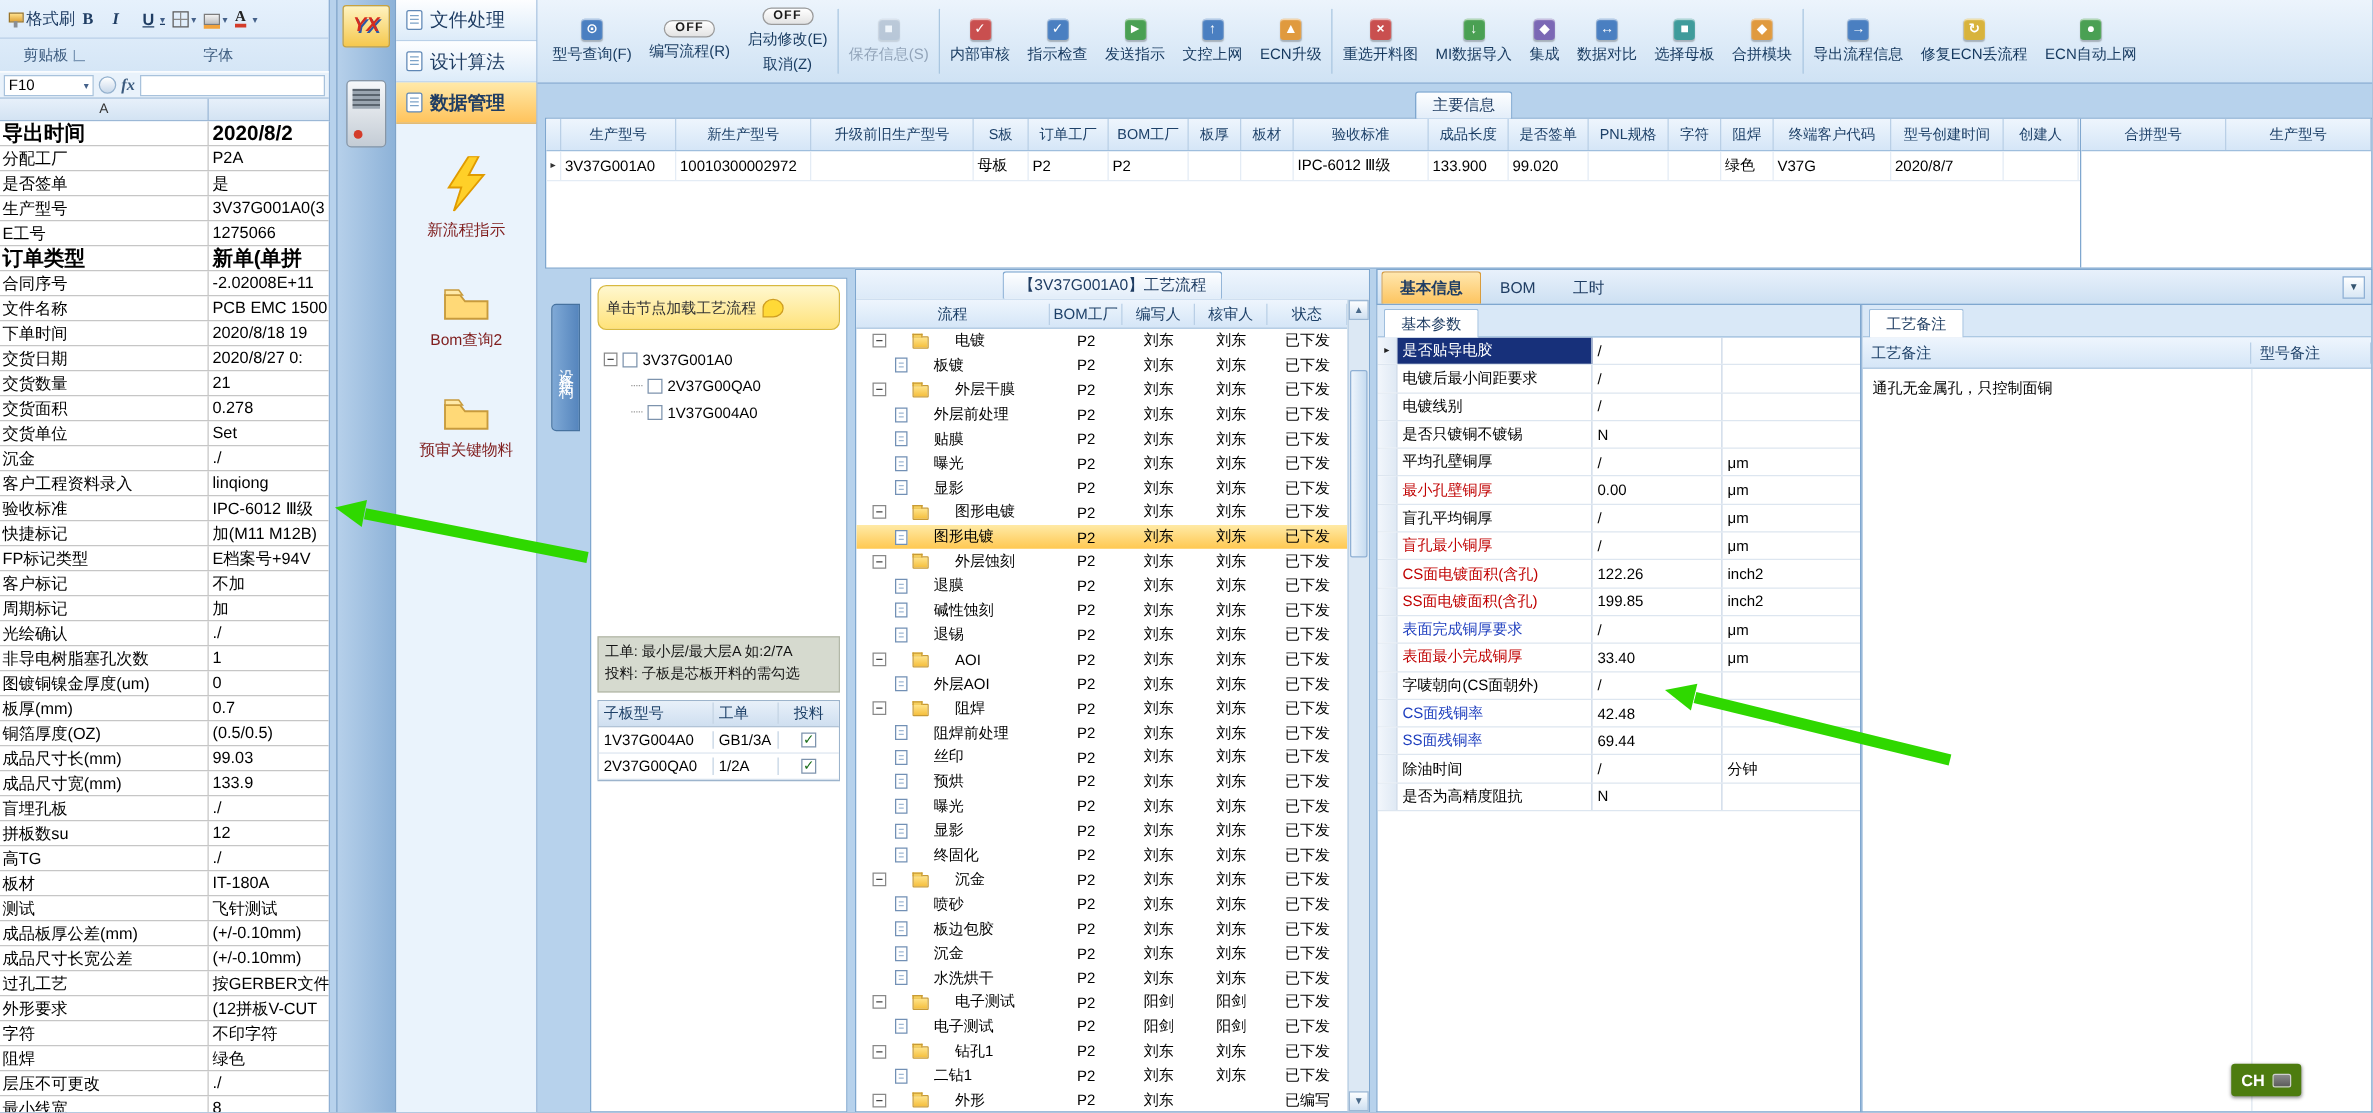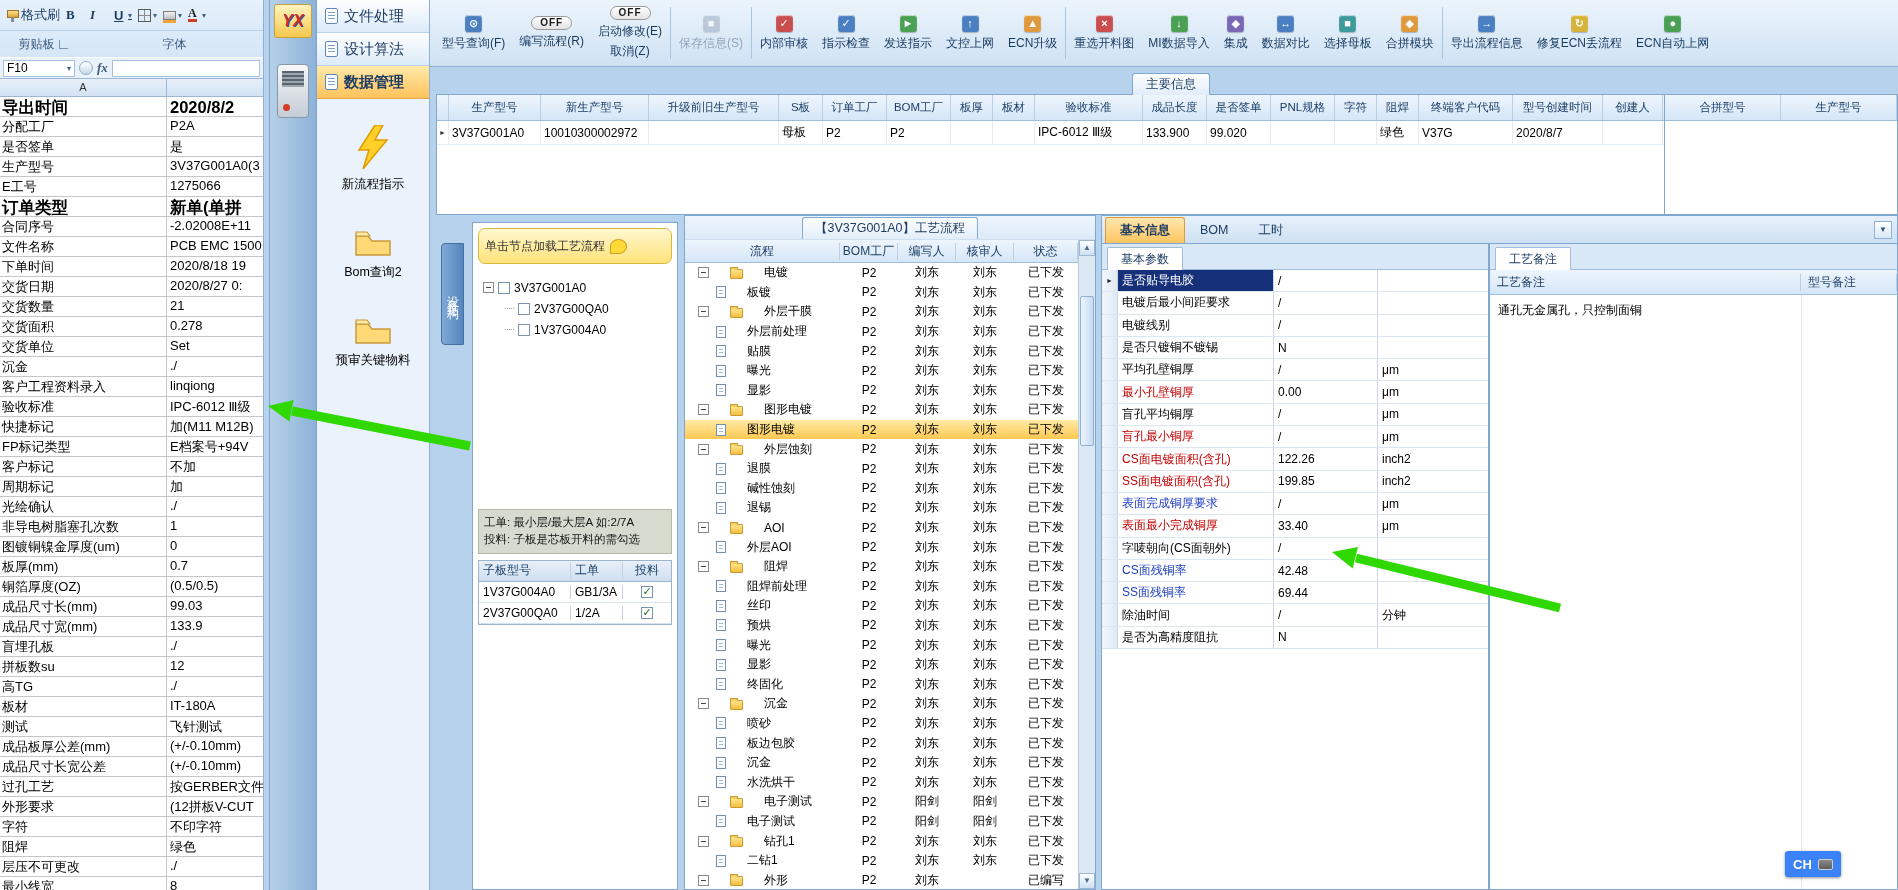--- a/index.html
+++ b/index.html
@@ -47,21 +47,21 @@
   .device::before { content:""; position:absolute; left:4px; right:4px; top:6px; height:16px; background:repeating-linear-gradient(#5a646e 0 2px,#9aa5b0 2px 4px); }
   .device::after { content:""; position:absolute; left:5px; bottom:6px; width:7px; height:7px; border-radius:50%; background:#d43c2a; }
 
   
   .menu { position:absolute; left:317px; top:0; width:113px; height:890px; background:#eaf3fc; border-right:1px solid #8fb0d4; }
   .menu-item { height:33px; display:flex; align-items:center; gap:6px; padding:0 8px; background:linear-gradient(#fdfeff,#dcebf9); border-bottom:1px solid #b9d0e8; font-size:15px; color:#1f3d63; cursor:pointer; white-space:nowrap; }
   .menu-item.active { background:linear-gradient(#ffe9a8,#ffc35c); border-bottom-color:#e0a94a; font-weight:bold; }
   .doc-ico { width:13px; height:16px; background:#fff; border:1px solid #5f87b5; border-radius:2px; flex:none; position:relative; }
   .doc-ico::before { content:""; position:absolute; left:2px; right:2px; top:3px; height:1px; background:#7da3c8; box-shadow:0 3px 0 #7da3c8, 0 6px 0 #7da3c8; }
   .tools { padding-top:26px; display:flex; flex-direction:column; align-items:center; gap:36px; }
-  .tool { display:flex; flex-direction:column; align-items:center; gap:7px; font-size:12.5px; color:#000000; cursor:pointer; text-align:center; }
+  .tool { display:flex; flex-direction:column; align-items:center; gap:7px; font-size:12.5px; color:#7f1d1d; cursor:pointer; text-align:center; }
   .tool svg { display:none; }
   .tool svg.show { display:block; }
 
   
   .toolbar { position:absolute; left:430px; top:0; width:1468px; height:67px; background:linear-gradient(#ecf4fc,#cfe2f4); border-bottom:1px solid #8fb0d4; display:flex; align-items:center; padding:0 6px; gap:2px; overflow:hidden; }
   .tb-item { display:flex; flex-direction:column; align-items:center; justify-content:center; gap:3px; padding:4px 5px; border-radius:3px; border:1px solid transparent; background:transparent; font-size:12px; color:#16395f; cursor:pointer; white-space:nowrap; }
   .tb-item > span:empty { display:none; }
   .tb-item.sep { width:1px; min-width:1px; height:52px; padding:0; background:#a9c6e0; border:none; pointer-events:none; }
   .tb-ico { width:17px; height:17px; border-radius:3px; color:#fff; font-size:11px; line-height:17px; text-align:center; font-weight:bold; box-shadow:inset 0 1px 1px rgba(255,255,255,.7), 0 1px 1px rgba(0,0,0,.25); }
   .off-pill { background:linear-gradient(#ffffff,#e3e3e3); border:1px solid #9a9a9a; color:#1a1a1a; font-weight:bold; font-size:10px; letter-spacing:1px; padding:0 8px; height:14px; line-height:12px; border-radius:8px; }
@@ -165,21 +165,21 @@
   .rh { height:25px; flex:none; display:flex; background:linear-gradient(#eef5fd,#d5e6f7); border-bottom:1px solid #9fbedd; font-size:12px; color:#1d4068; align-items:center; }
   .rh > div { border-right:1px solid #b9cfe6; padding:0 7px; overflow:hidden; white-space:nowrap; cursor:pointer; }
   .rcol1 { width:311px; flex:none; }
   .rcol2 { flex:1; }
   .rbody { flex:1; position:relative; }
   .rdivider { position:absolute; left:311px; top:0; bottom:0; width:1px; background:#dde6f0; }
   .rtext { position:absolute; left:8px; top:7px; font-size:12px; color:#000; white-space:nowrap; }
 
   
   #arrows { position:absolute; left:0; top:0; z-index:60; pointer-events:none; }
-  .ime { position:absolute; left:1785px; top:851px; height:26px; background:#3b82f6; border-radius:3px; color:#fff; display:flex; align-items:center; gap:6px; padding:0 8px; font-size:13px; font-weight:bold; box-shadow:0 1px 3px rgba(0,0,0,.45); z-index:70; cursor:pointer; }
+  .ime { position:absolute; left:1785px; top:851px; height:26px; background:#4d7c0f; border-radius:3px; color:#fff; display:flex; align-items:center; gap:6px; padding:0 8px; font-size:13px; font-weight:bold; box-shadow:0 1px 3px rgba(0,0,0,.45); z-index:70; cursor:pointer; }
   .ime-kbd { width:15px; height:11px; border:1px solid #cfcfcf; border-radius:2px; background:linear-gradient(#8a8a8a,#5c5c5c); }
 </style>
 </head>
 <body>
 
 <div id="root">
 
   <div class="xl">
     <div class="xl-r1">
       <button class="xbtn">

